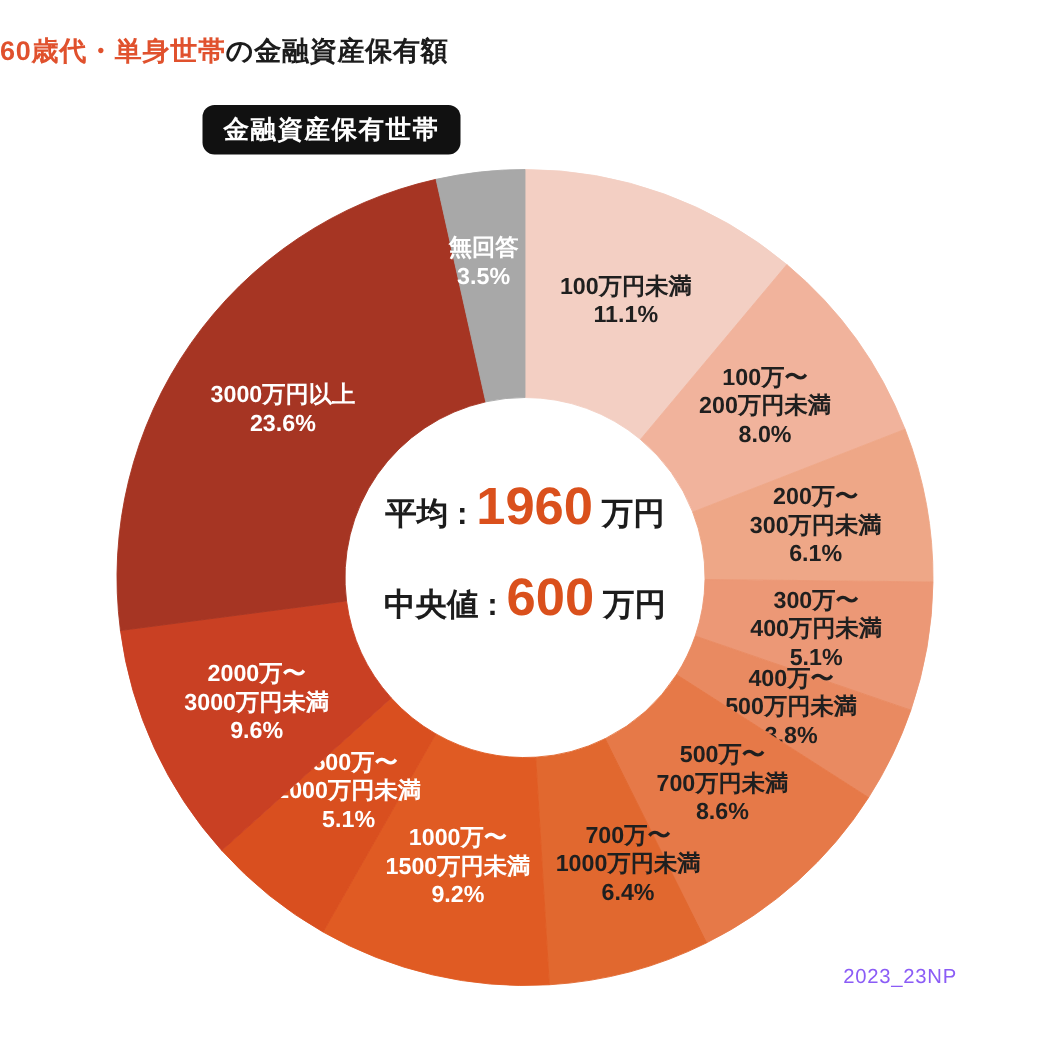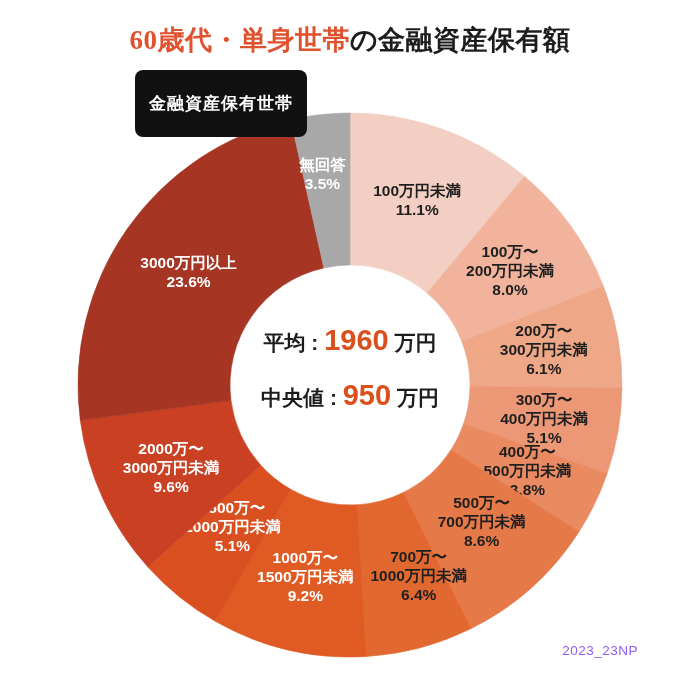--- a/index.html
+++ b/index.html
@@ -1,36 +1,36 @@
 <!DOCTYPE html>
 <html><head>
 <meta charset="utf-8">
 <style>
   html,body{margin:0;padding:0;background:#fff;}
   .page{
     position:relative;width:700px;height:700px;background:#ffffff;overflow:hidden;
     font-family:"Liberation Sans","DejaVu Sans",sans-serif;
   }
   .title{
-    position:absolute;top:22px;left:0;width:100%;text-align:center;
-    font-size:27px;font-weight:bold;color:#1c1c1c;letter-spacing:.5px;white-space:nowrap;font-family:Liberation Serif, serif;
+    position:absolute;top:22px;left:0;width:100%;
+    font-size:18px;font-weight:bold;color:#1c1c1c;letter-spacing:.5px;white-space:nowrap;
   }
   .title .hl{color:#e0512d;}
   .badge{
     position:absolute;top:70px;left:135px;background:#111111;color:#ffffff;
-    font-size:17px;font-weight:bold;padding:22px 14px;border-radius:8px;letter-spacing:1px;
+    font-size:17px;font-weight:bold;padding:5px 14px;border-radius:8px;letter-spacing:1px;
   }
   .donut-svg{position:absolute;top:0;left:0;}
   .center-stats{
     position:absolute;left:350px;top:368px;transform:translate(-50%,-50%);
     text-align:center;white-space:nowrap;color:#1c1c1c;
   }
   .stat-line{font-size:21px;font-weight:bold;line-height:1;margin:0;padding:0;}
   .stat-line + .stat-line{margin-top:26px;}
-  .stat-value{color:#da501c;font-size:29px;font-weight:bold;}
+  .stat-value{color:#da501c;font-size:35px;font-weight:bold;}
   .footnote{
     position:absolute;top:643px;right:62px;color:#8b5cf6;font-size:13.5px;letter-spacing:.5px;
   }
 </style>
 </head>
 <body>
 
 <div class="page">
 
   <svg id="donut" class="donut-svg" width="700" height="700" viewBox="0 0 700 700">
@@ -80,18 +80,18 @@
       <text x="322.4" y="170.3" text-anchor="middle" fill="#ffffff" font-size="15.5" font-weight="600" font-family="&quot;Liberation Sans&quot;,&quot;DejaVu Sans&quot;,sans-serif">無回答</text>
       <text x="322.4" y="189.3" text-anchor="middle" fill="#ffffff" font-size="15.5" font-weight="600" font-family="&quot;Liberation Sans&quot;,&quot;DejaVu Sans&quot;,sans-serif">3.5%</text>
     </svg>
 
   <div class="title"><span class="hl">60歳代・単身世帯</span><span>の金融資産保有額</span></div>
 
   <div class="badge">金融資産保有世帯</div>
 
   <div class="center-stats">
     <div class="stat-line"><span>平均</span><span> : </span><span class="stat-value">1960</span><span> 万円</span></div>
-    <div class="stat-line"><span>中央値</span><span> : </span><span class="stat-value">950</span><span> 万円</span></div>
+    <div class="stat-line"><span>中央値</span><span> : </span><span class="stat-value">600</span><span> 万円</span></div>
   </div>
 
   <div class="footnote">2023_23NP</div>
 
 </div>
 
 </body></html>

